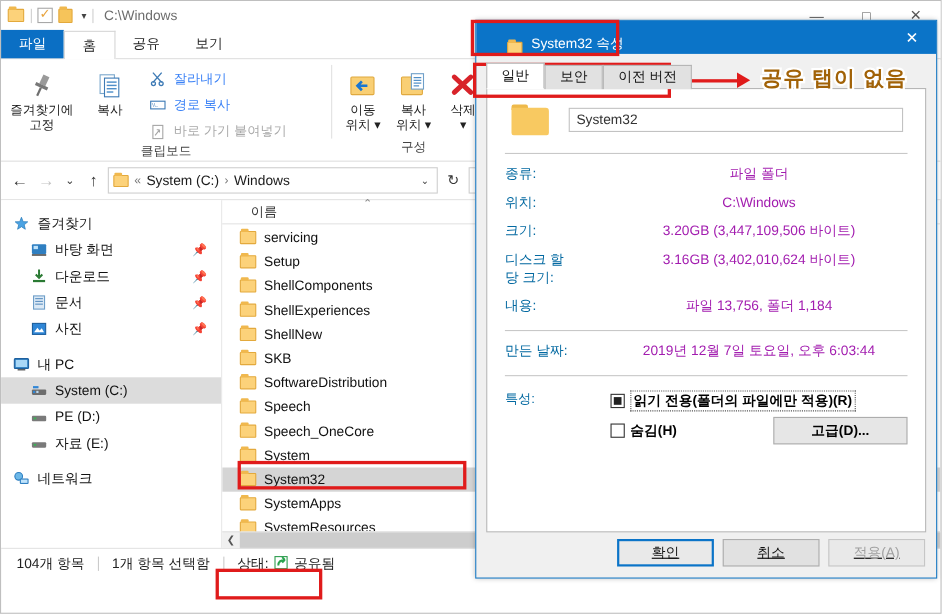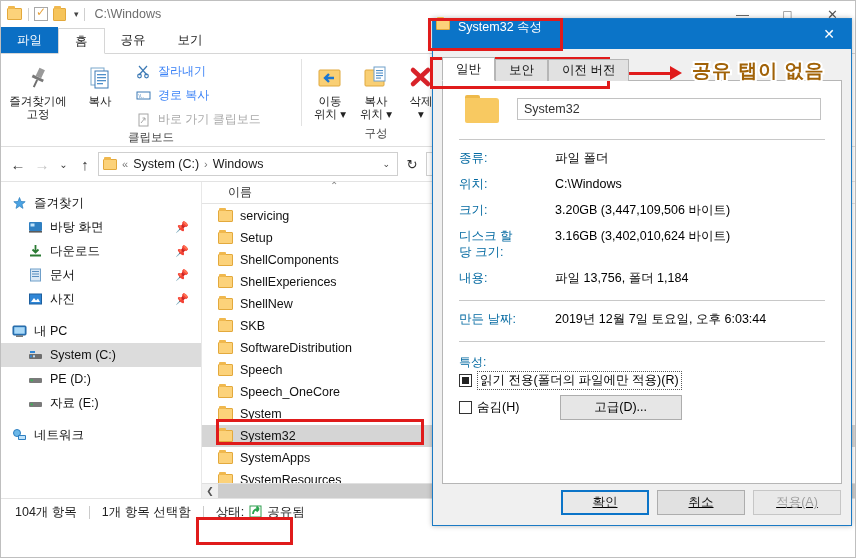--- a/index.html
+++ b/index.html
@@ -107,21 +107,21 @@
   .statusbar { height:27px; display:flex; align-items:center; padding-left:14px; gap:0;
                font-size:12.5px; color:#222; border-top:1px solid #e3e3e3; position:relative; }
   .st-sep { width:1px; height:13px; background:#cbcbcb; margin:0 12px; }
   .viewbtns { position:absolute; right:10px; display:flex; gap:2px; }
   .vbtn { width:23px; height:21px; display:flex; align-items:center; justify-content:center; }
   .vbtn.active { background:#cde8f7; border:1px solid #8fc8e8; }
 
   
   #dialog { position:absolute; left:432px; top:18px; width:420px; height:508px;
             background:#f0f0f0; border:1px solid #1b7ac4; box-shadow:0 0 5px rgba(0,0,0,.28); }
-  .dlg-title { height:30px; background:#0b74c8; display:flex; align-items:flex-start; padding-left:3px;
+  .dlg-title { height:30px; background:#0b74c8; display:flex; align-items:flex-end; padding-left:28px;
                color:#fff; font-size:12.5px; gap:8px; position:relative; }
   .dlg-close { position:absolute; right:0; top:0; width:44px; height:30px; display:flex;
                align-items:center; justify-content:center; color:#fff; font-size:14px; }
   .dlg-body { position:absolute; left:0; right:0; top:30px; bottom:0; padding:8px 9px 0; }
   .tabstrip { display:flex; align-items:flex-end; height:24px; position:relative; z-index:2; }
   .dtab { height:22px; padding:0 13px; display:flex; align-items:center; font-size:12.5px;
           background:#e1e1e1; border:1px solid #b6b6b6; border-bottom:none; color:#111; }
   .dtab.active { background:#fff; height:24px; border-bottom:1px solid #fff; }
   .tabpage { background:#fff; border:1px solid #b6b6b6; height:404px; position:relative; top:-1px;
              padding:14px 16px 0; }
@@ -129,22 +129,22 @@
   .bigfolder { width:34px; height:28px; position:relative; margin-left:6px; }
   .bigfolder .bk { position:absolute; left:0; top:3px; width:34px; height:25px; background:#f8c961;
                    border-radius:1px 3px 2px 2px; }
   .bigfolder .tab { position:absolute; left:0; top:0px; width:15px; height:5px; background:#eeb94a;
                     border-radius:2px 2px 0 0; }
   .namefield { flex:1; height:22px; border:1px solid #c2c2c2; background:#fff; display:flex;
                align-items:center; padding-left:6px; font-size:12.5px; color:#333; margin-right:4px; }
   .hr { height:1px; background:#c8c8c8; margin:4px 0 0; }
   .proprow { display:flex; padding:10px 0 0; font-size:12.5px; }
   .plabel { width:96px; color:#0369a1; line-height:16px; }
-  .pvalue { flex:1; color:#000000; line-height:16px; }
-  .attrrow { display:flex; padding-top:12px; align-items:flex-start;flex-direction:column; }
+  .pvalue { flex:1; color:#a21caf; line-height:16px;text-align:center; }
+  .attrrow { display:flex; padding-top:12px; align-items:flex-start; }
   .cbline { display:flex; align-items:center; gap:5px; height:20px; font-size:12.5px; }
   .cbox { width:13px; height:13px; border:1px solid #333; background:#fff; position:relative; }
   .cbox.indet:after { content:""; position:absolute; left:2px; top:2px; width:7px; height:7px;
                       background:#222; }
   .dotted { border:1px dotted #555; padding:0 2px; }
   .advbtn { width:122px; height:25px; background:#e6e6e6; border:1px solid #adadad;
             display:flex; align-items:center; justify-content:center; font-size:12.5px; }
   .dlg-btns { position:absolute; right:10px; bottom:10px; display:flex; gap:8px;text-decoration:underline; }
   .dbtn { width:88px; height:25px; background:#e1e1e1; border:1px solid #adadad; display:flex;
           align-items:center; justify-content:center; font-size:12.5px; color:#111; }
@@ -249,21 +249,21 @@
             </span>
             <span>경로 복사</span>
           </div>
           <div class="smallbtn dim">
             <span class="sico">
               <svg width="15" height="15" viewBox="0 0 15 15">
                   <rect x="3" y="2" width="9" height="12" fill="#fff" stroke="#a6a6a6"></rect>
                   <path d="M5 11 L9 6 M9 6 H6.5 M9 6 V8.5" stroke="#a6a6a6" fill="none"></path>
                 </svg>
             </span>
-            <span>바로 가기 클립보드</span>
+            <span>바로 가기 붙여넣기</span>
           </div>
         </div>
       </div>
       <div class="glabel">클립보드</div>
     </div>
 
     <div class="rgroup" style="width:150px;">
       <div class="rgrow">
         <div class="bigbtn" style="width:46px;">
           <span class="bigico">
@@ -607,21 +607,21 @@
 
       <div class="proprow">
         <div class="plabel">만든 날짜:</div>
         <div class="pvalue">2019년 12월 7일 토요일, 오후 6:03:44</div>
       </div>
 
       <div class="hr" style="margin-top:14px;"></div>
 
       <div class="attrrow">
         <div class="plabel">특성:</div>
-        <div style="flex:1;">
+        <div style="flex:1;font-weight:bold;">
           <div class="cbline">
             <span class="cbox indet"></span>
             <span class="dotted">읽기 전용(폴더의 파일에만 적용)(R)</span>
           </div>
           <div style="display:flex;align-items:center;margin-top:5px;gap:16px;">
             <div class="cbline">
               <span class="cbox"></span>
               <span>숨김(H)</span>
             </div>
             <div class="advbtn" style="margin-left:auto;">고급(D)...</div>

